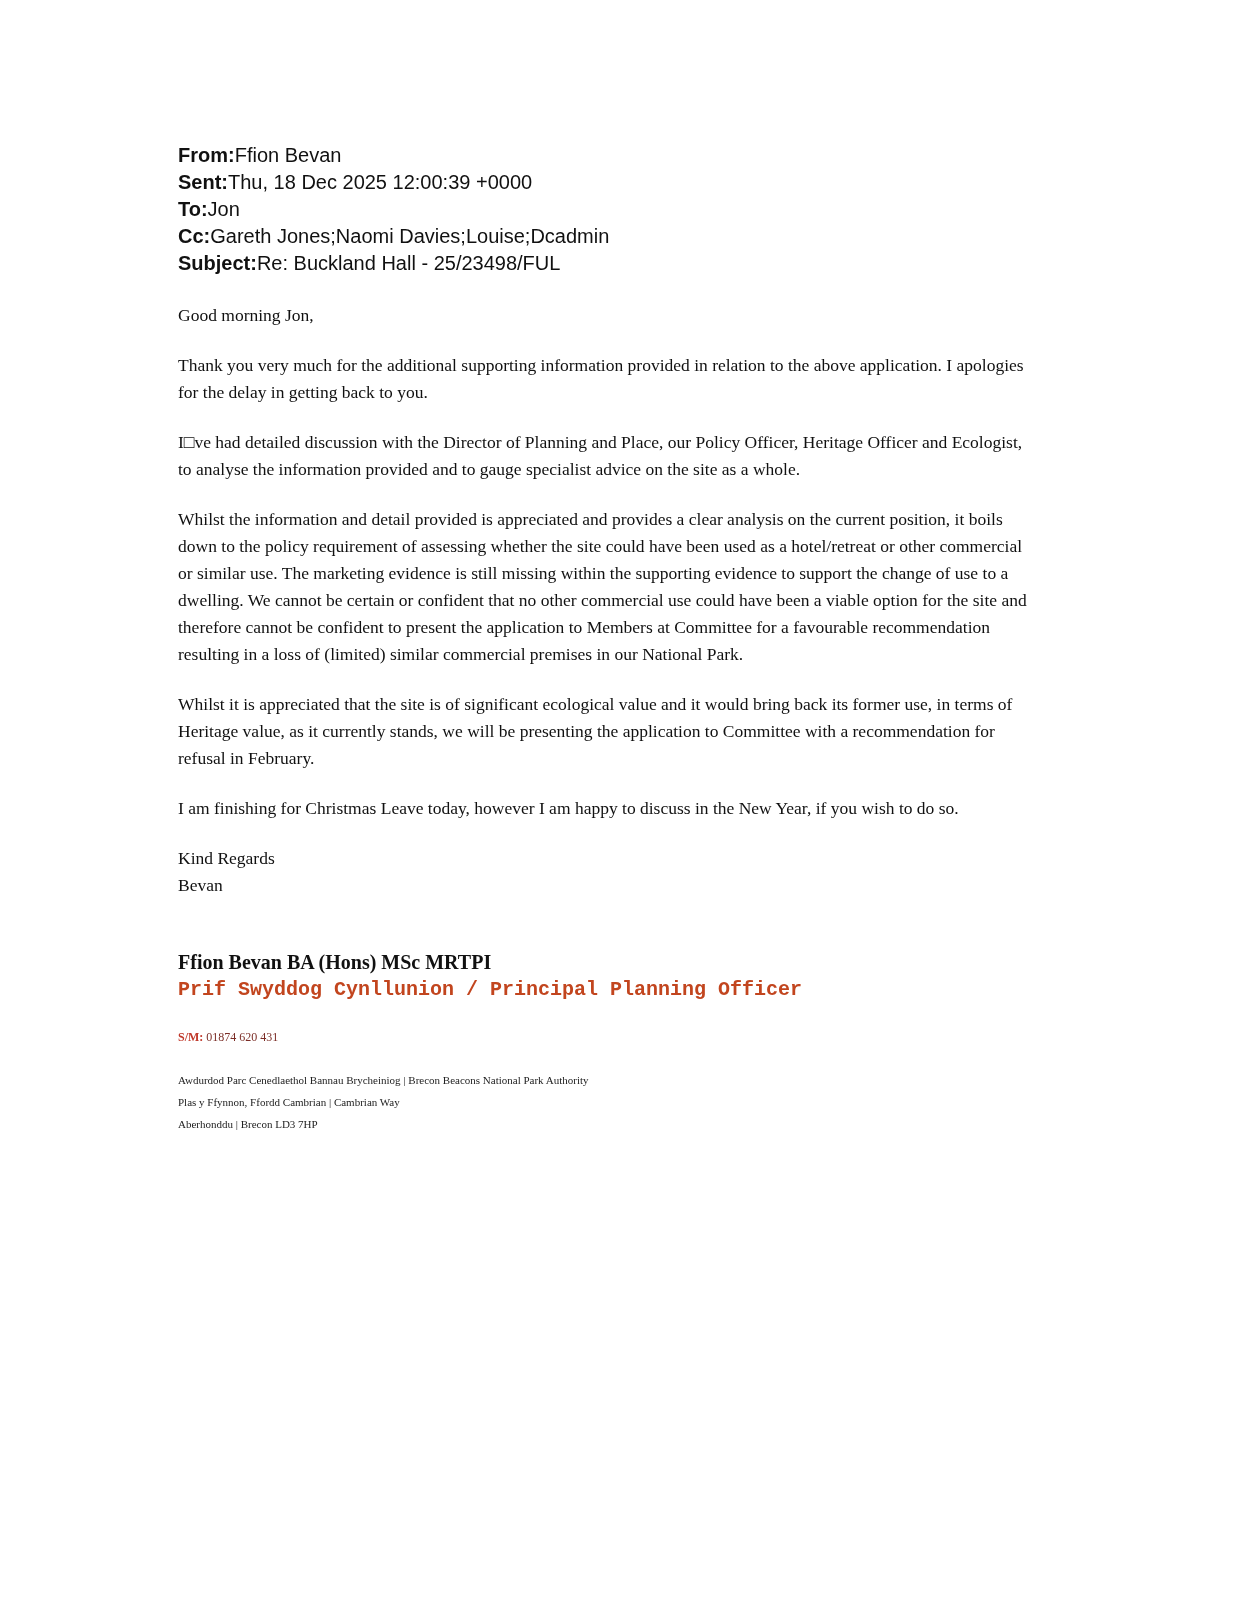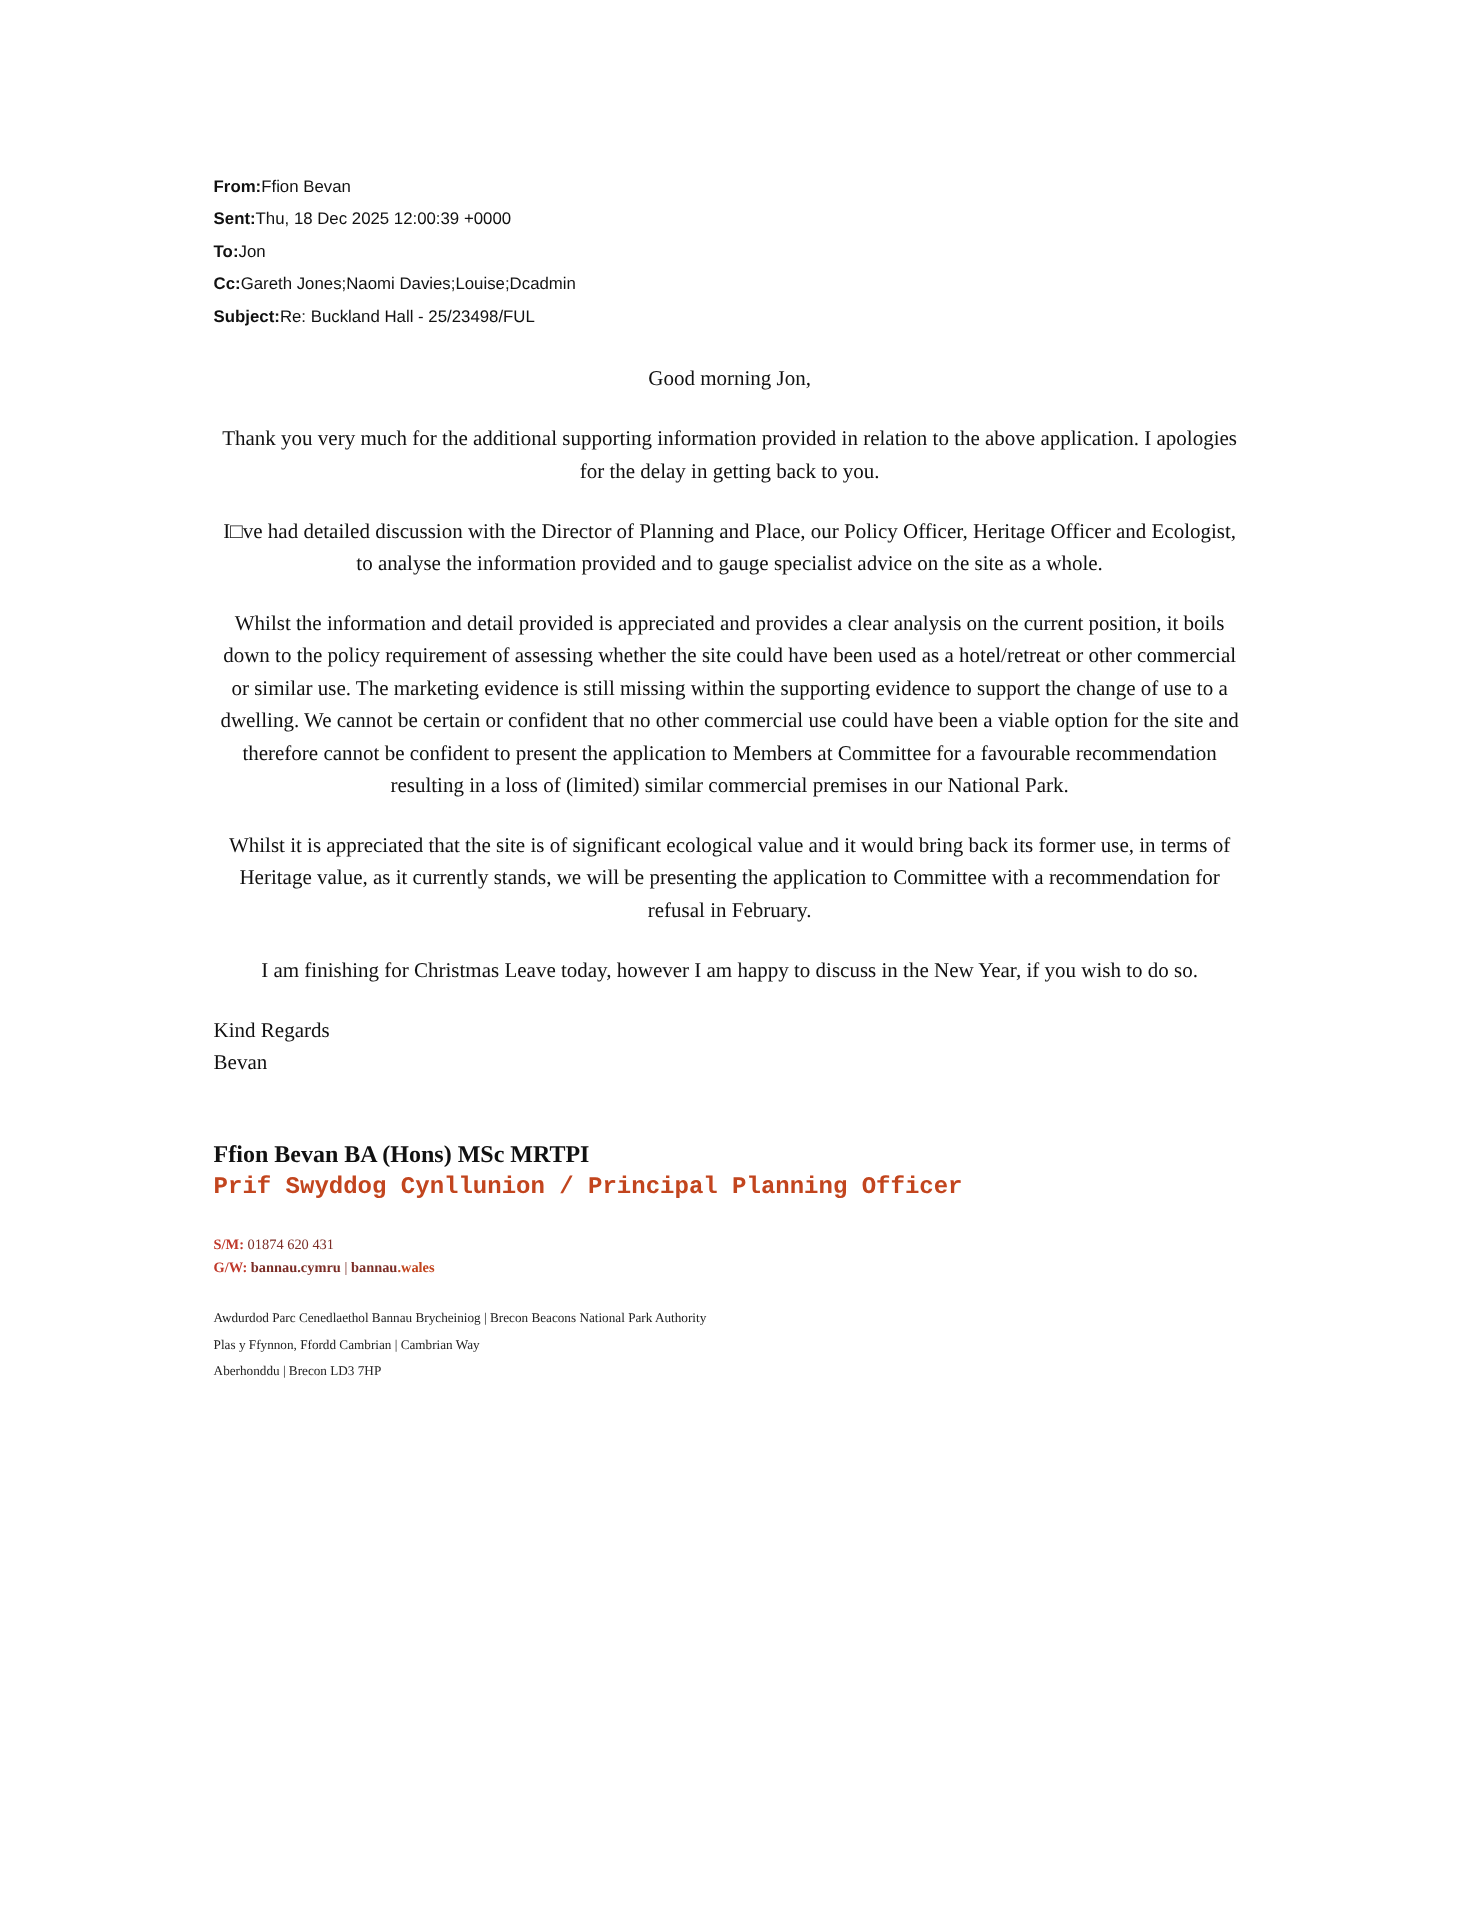--- a/index.html
+++ b/index.html
@@ -14,34 +14,33 @@
   .page {
     width: 1236px;
     height: 1600px;
     padding: 142px 198px 0 178px;
     background: #ffffff;
   }
 
   
   .headers {
     font-family: "Liberation Sans", sans-serif;
-    font-size: 14px;
+    font-size: 20px;
     line-height: 27px;
     color: #111111;
     margin-bottom: 25px;
   }
   .hrow .hlabel { font-weight: 700; }
 
   
   .body p {
     font-size: 17.5px;
     line-height: 27px;
     margin: 0 0 23px 0;
     color: #111111;
-    text-align: center;
   }
   .closing {
     font-size: 17.5px;
     line-height: 27px;
     color: #111111;
     margin-bottom: 49px;
   }
 
   
   .sig-name {
@@ -120,26 +119,20 @@
 
   <div class="signature">
     <div class="sig-name">Ffion Bevan BA (Hons) MSc MRTPI</div>
     <div class="sig-title">Prif Swyddog Cynllunion / Principal Planning Officer</div>
 
     <div class="sig-contact">
       <div>
         <span class="lbl">S/M:</span>
         <span class="phone-val">01874 620 431</span>
       </div>
-      <div>
-        <span class="lbl">G/W:</span>
-        <a class="link">bannau.cymru</a>
-        <span class="sep">|</span>
-        <a class="link"><span>bannau</span><span class="wales">.wales</span></a>
-      </div>
     </div>
 
     <div class="address">
       <div>Awdurdod Parc Cenedlaethol Bannau Brycheiniog | Brecon Beacons National Park Authority</div>
       <div>Plas y Ffynnon, Ffordd Cambrian | Cambrian Way</div>
       <div>Aberhonddu | Brecon  LD3 7HP</div>
     </div>
 
   </div>
 

